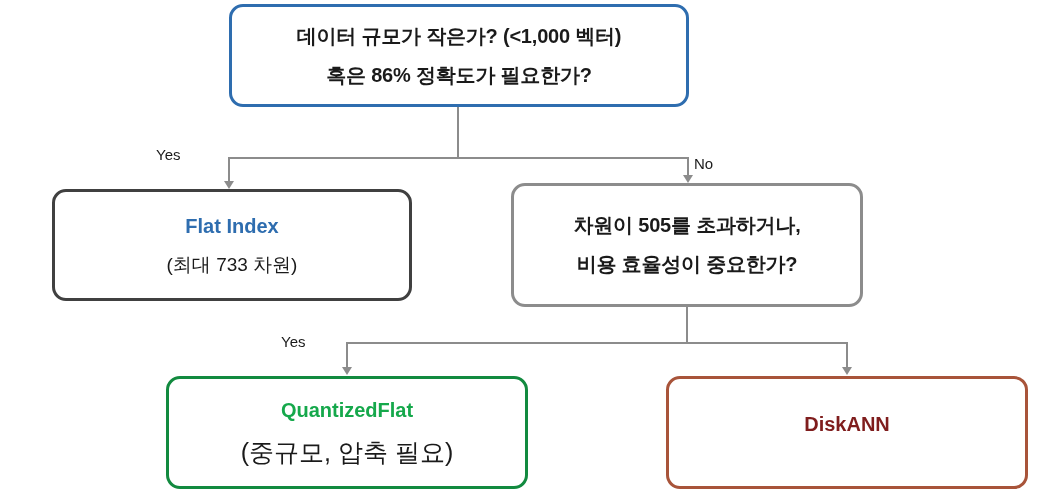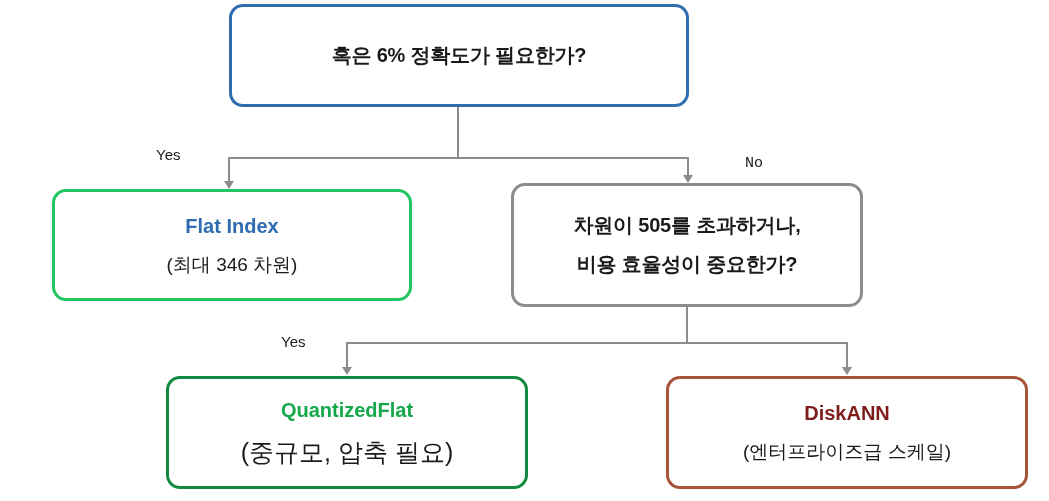--- a/index.html
+++ b/index.html
@@ -48,21 +48,21 @@
     letter-spacing: -0.2px;
   }
   #node-root .line-a { margin-bottom: 16px; }
 
   
   #node-flat {
     left: 52px;
     top: 189px;
     width: 360px;
     height: 112px;
-    border: 3px solid #22c55e;
+    border: 3px solid #404040;
   }
   #node-flat .title {
     font-size: 20px;
     font-weight: bold;
     color: #2E6DAF;
     margin-bottom: 16px;
   }
   #node-flat .sub {
     font-size: 19px;
     color: #1a1a1a;
@@ -142,21 +142,21 @@
   }
 
   
   .edge-label {
     position: absolute;
     font-size: 15px;
     color: #1a1a1a;
     white-space: nowrap;
   }
   #label-yes-1  { left: 156px; top: 146px; }
-  #label-no-1   { left: 745px; top: 155px; font-family: Liberation Mono, monospace; }
+  #label-no-1   { left: 694px; top: 155px; }
   #label-yes-2  { left: 281px; top: 333px; }
   #label-no-2   { left: 872px; top: 333px; }
 </style>
 </head>
 <body>
 
 <div id="canvas">
 
   <div class="conn conn-v" style="left:457px; top:107px; height:51px;"></div>
   <div class="conn conn-h" style="left:228px; top:157px; width:460px;"></div>
@@ -170,36 +170,36 @@
   <div class="conn conn-v" style="left:346px; top:342px; height:26px;"></div>
   <div class="arrowhead" style="left:342px; top:367px;"></div>
   <div class="conn conn-v" style="left:846px; top:342px; height:26px;"></div>
   <div class="arrowhead" style="left:842px; top:367px;"></div>
 
   <div class="edge-label" id="label-yes-1">Yes</div>
   <div class="edge-label" id="label-no-1">No</div>
   <div class="edge-label" id="label-yes-2">Yes</div>
 
   <div class="node" id="node-root">
-    <span class="node-line line-b">혹은 6% 정확도가 필요한가?</span>
+    <span class="node-line line-a">데이터 규모가 작은가? (&lt;1,000 벡터)</span>
+    <span class="node-line line-b">혹은 86% 정확도가 필요한가?</span>
   </div>
 
   <div class="node" id="node-flat">
     <span class="node-line title">Flat Index</span>
-    <span class="node-line sub">(최대 346 차원)</span>
+    <span class="node-line sub">(최대 733 차원)</span>
   </div>
 
   <div class="node" id="node-dim">
     <span class="node-line line-a">차원이 505를 초과하거나,</span>
     <span class="node-line line-b">비용 효율성이 중요한가?</span>
   </div>
 
   <div class="node" id="node-qf">
     <span class="node-line title">QuantizedFlat</span>
     <span class="node-line sub">(중규모, 압축 필요)</span>
   </div>
 
   <div class="node" id="node-diskann">
     <span class="node-line title">DiskANN</span>
-    <span class="node-line sub">(엔터프라이즈급 스케일)</span>
   </div>
 
 </div>
 
 </body></html>

